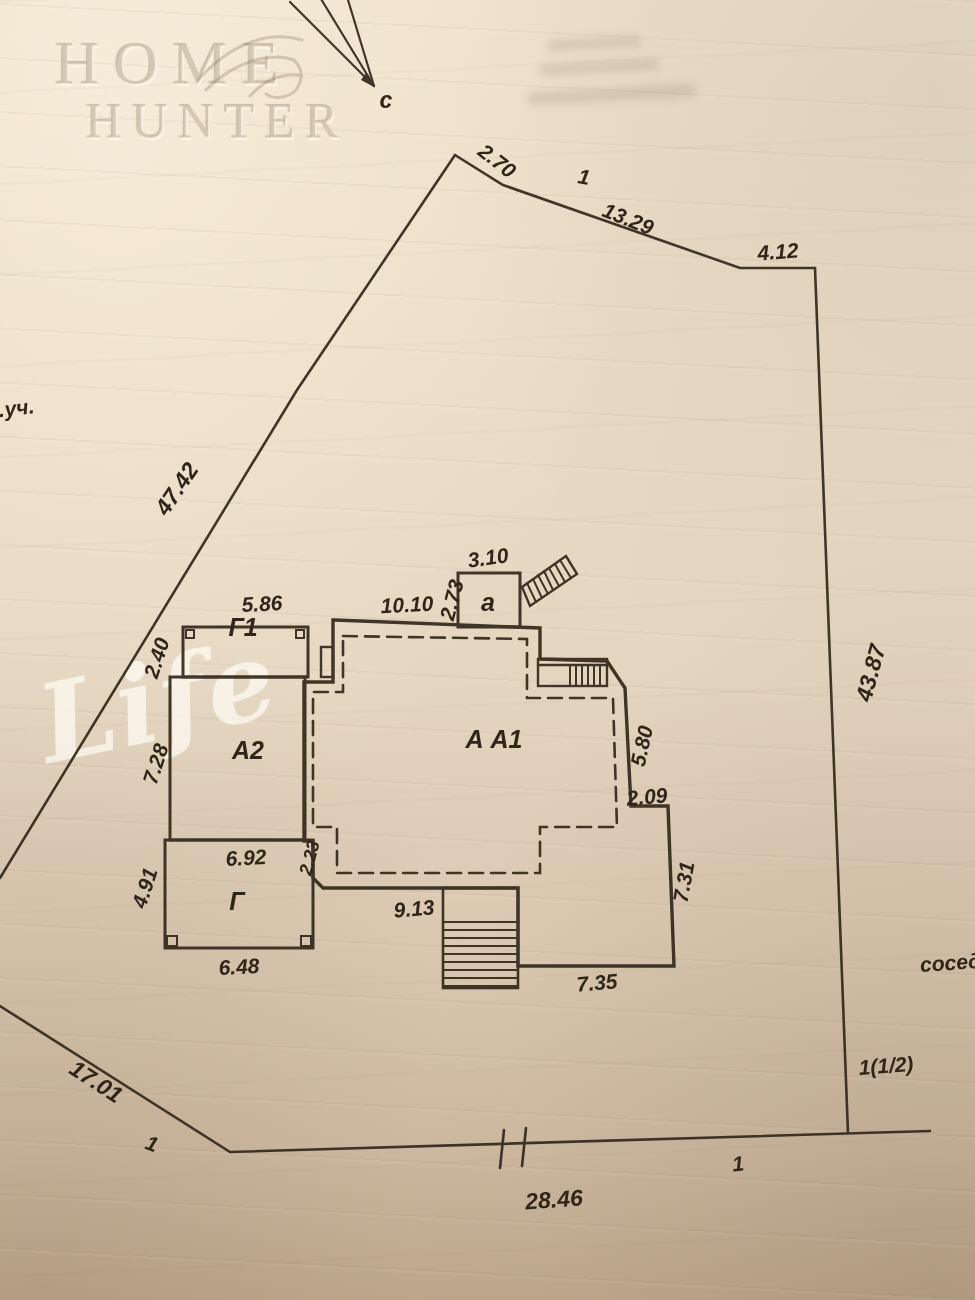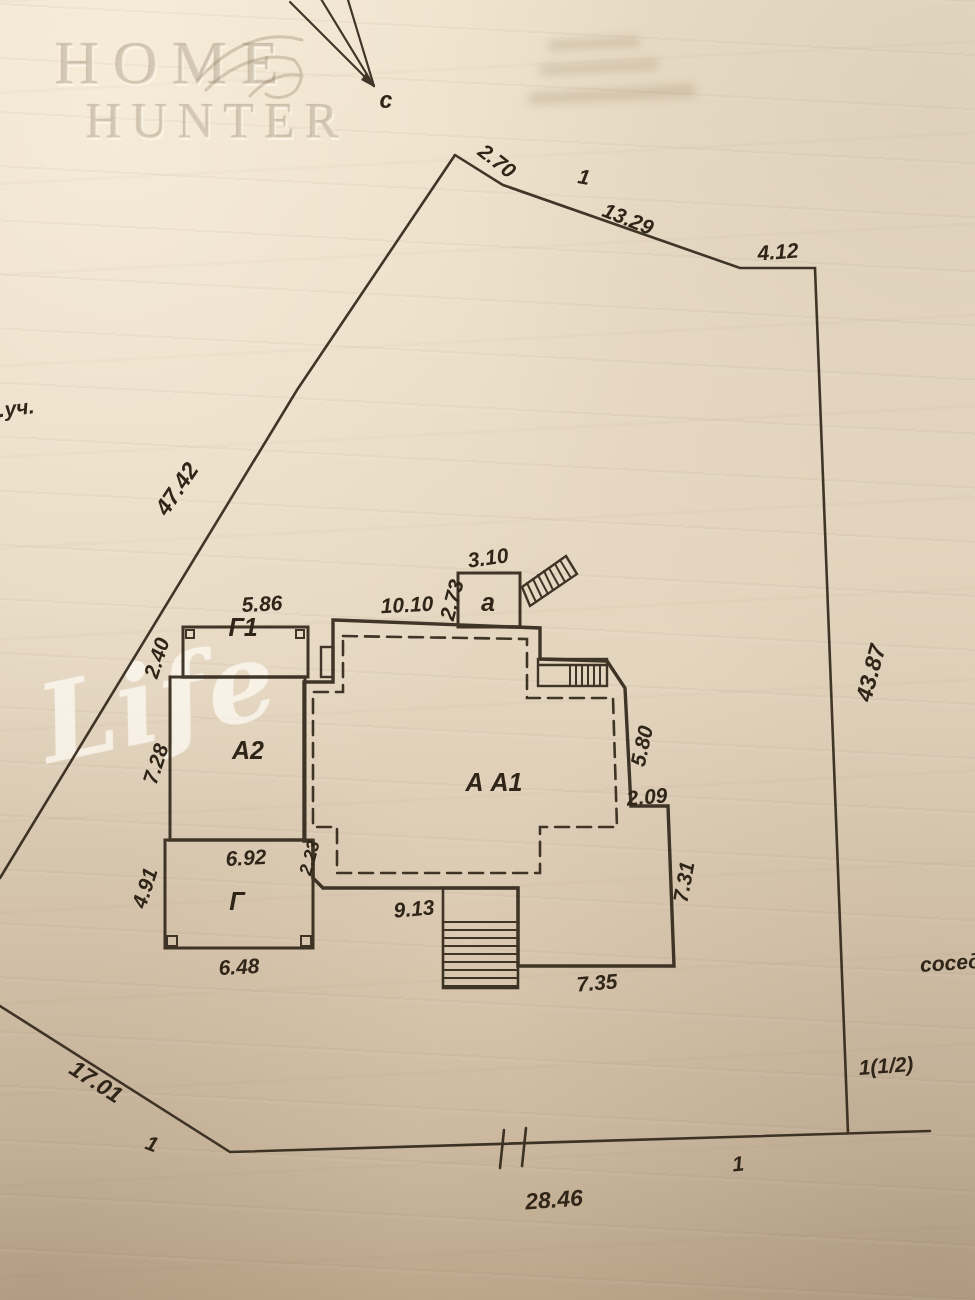--- a/index.html
+++ b/index.html
@@ -171,15 +171,15 @@
   <div class="lbl" style="left:310px;top:858px;transform:translate(-50%,-50%) rotate(-75deg);font-size:18px">2.23</div>
   <div class="lbl" style="left:414px;top:909px;transform:translate(-50%,-50%) rotate(-5deg)">9.13</div>
   <div class="lbl" style="left:597px;top:983px;transform:translate(-50%,-50%) rotate(-5deg)">7.35</div>
   <div class="lbl" style="left:684px;top:882px;transform:translate(-50%,-50%) rotate(-80deg)">7.31</div>
   <div class="lbl" style="left:642px;top:746px;transform:translate(-50%,-50%) rotate(-78deg)">5.80</div>
   <div class="lbl" style="left:647px;top:797px;transform:translate(-50%,-50%) rotate(-5deg)">2.09</div>
 
   <div class="lbl room" style="left:243px;top:627px;transform:translate(-50%,-50%)">Г1</div>
   <div class="lbl room" style="left:248px;top:750px;transform:translate(-50%,-50%)">А2</div>
   <div class="lbl room" style="left:237px;top:901px;transform:translate(-50%,-50%)">Г</div>
-  <div class="lbl room" style="left:494px;top:782px;transform:translate(-50%,-50%)">А А1</div>
+  <div class="lbl room" style="left:494px;top:739px;transform:translate(-50%,-50%)">А А1</div>
   <div class="lbl room" style="left:488px;top:602px;transform:translate(-50%,-50%)">а</div>
 </div>
 
 </body></html>

